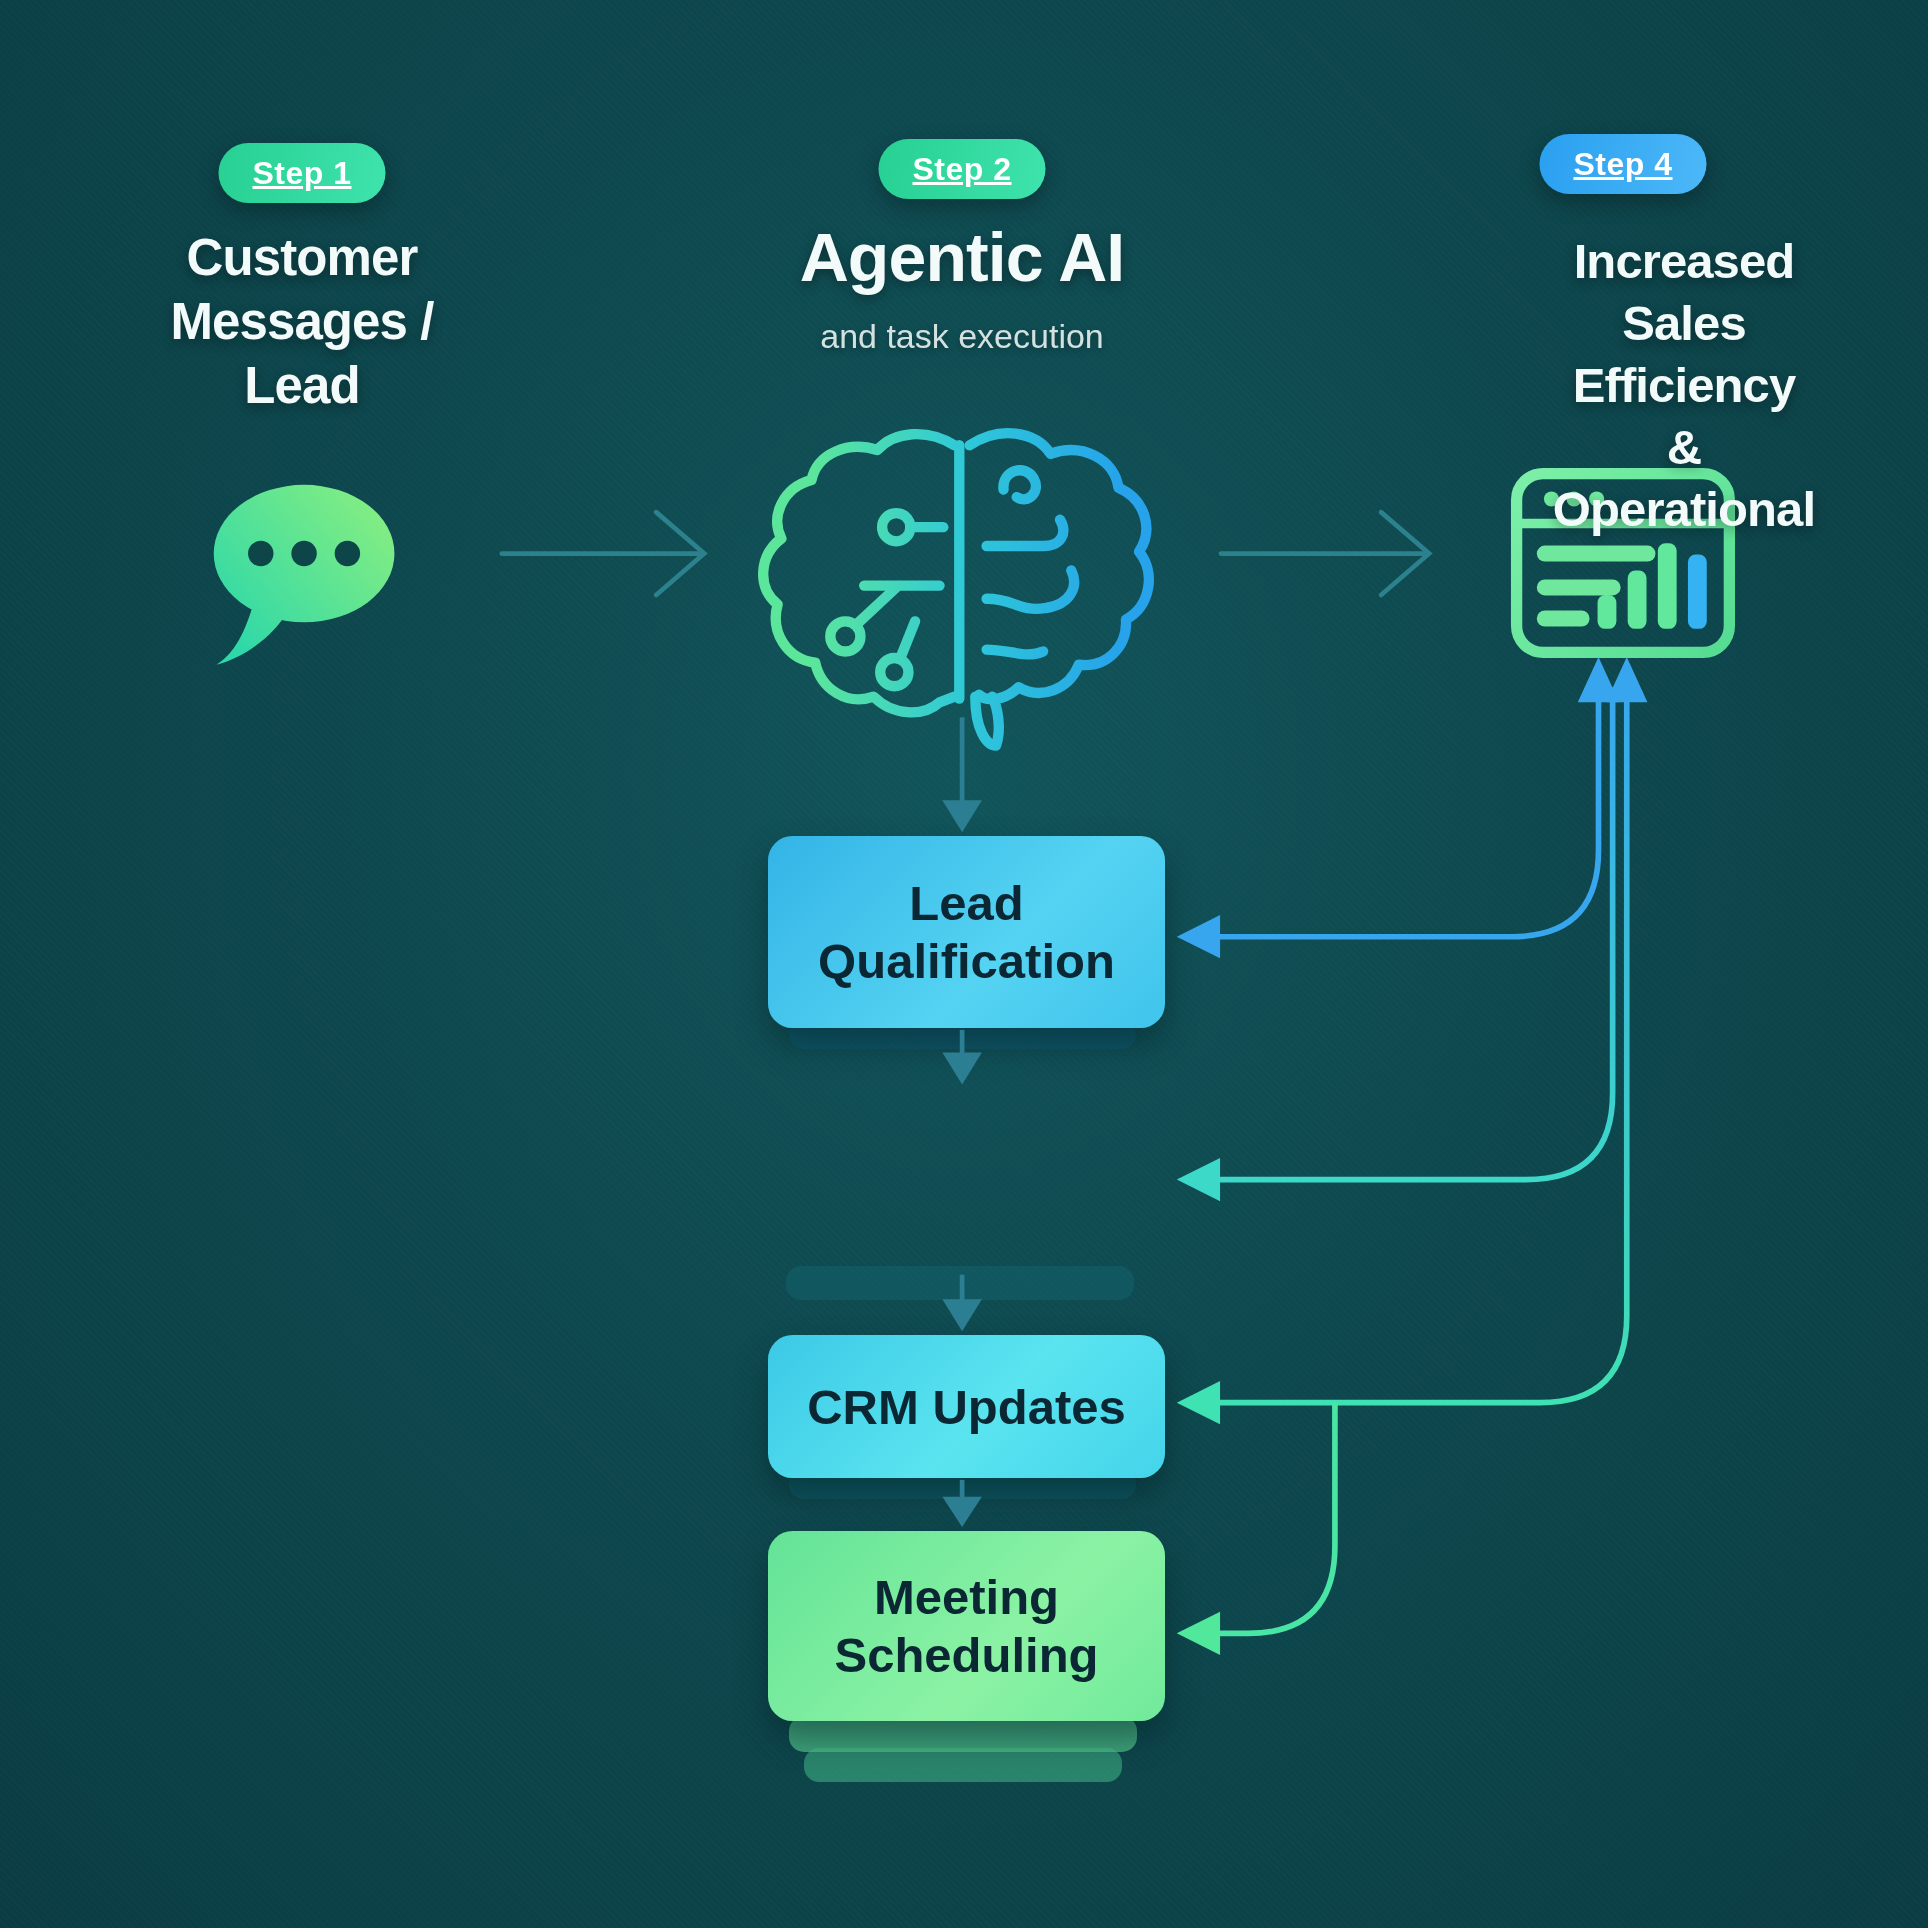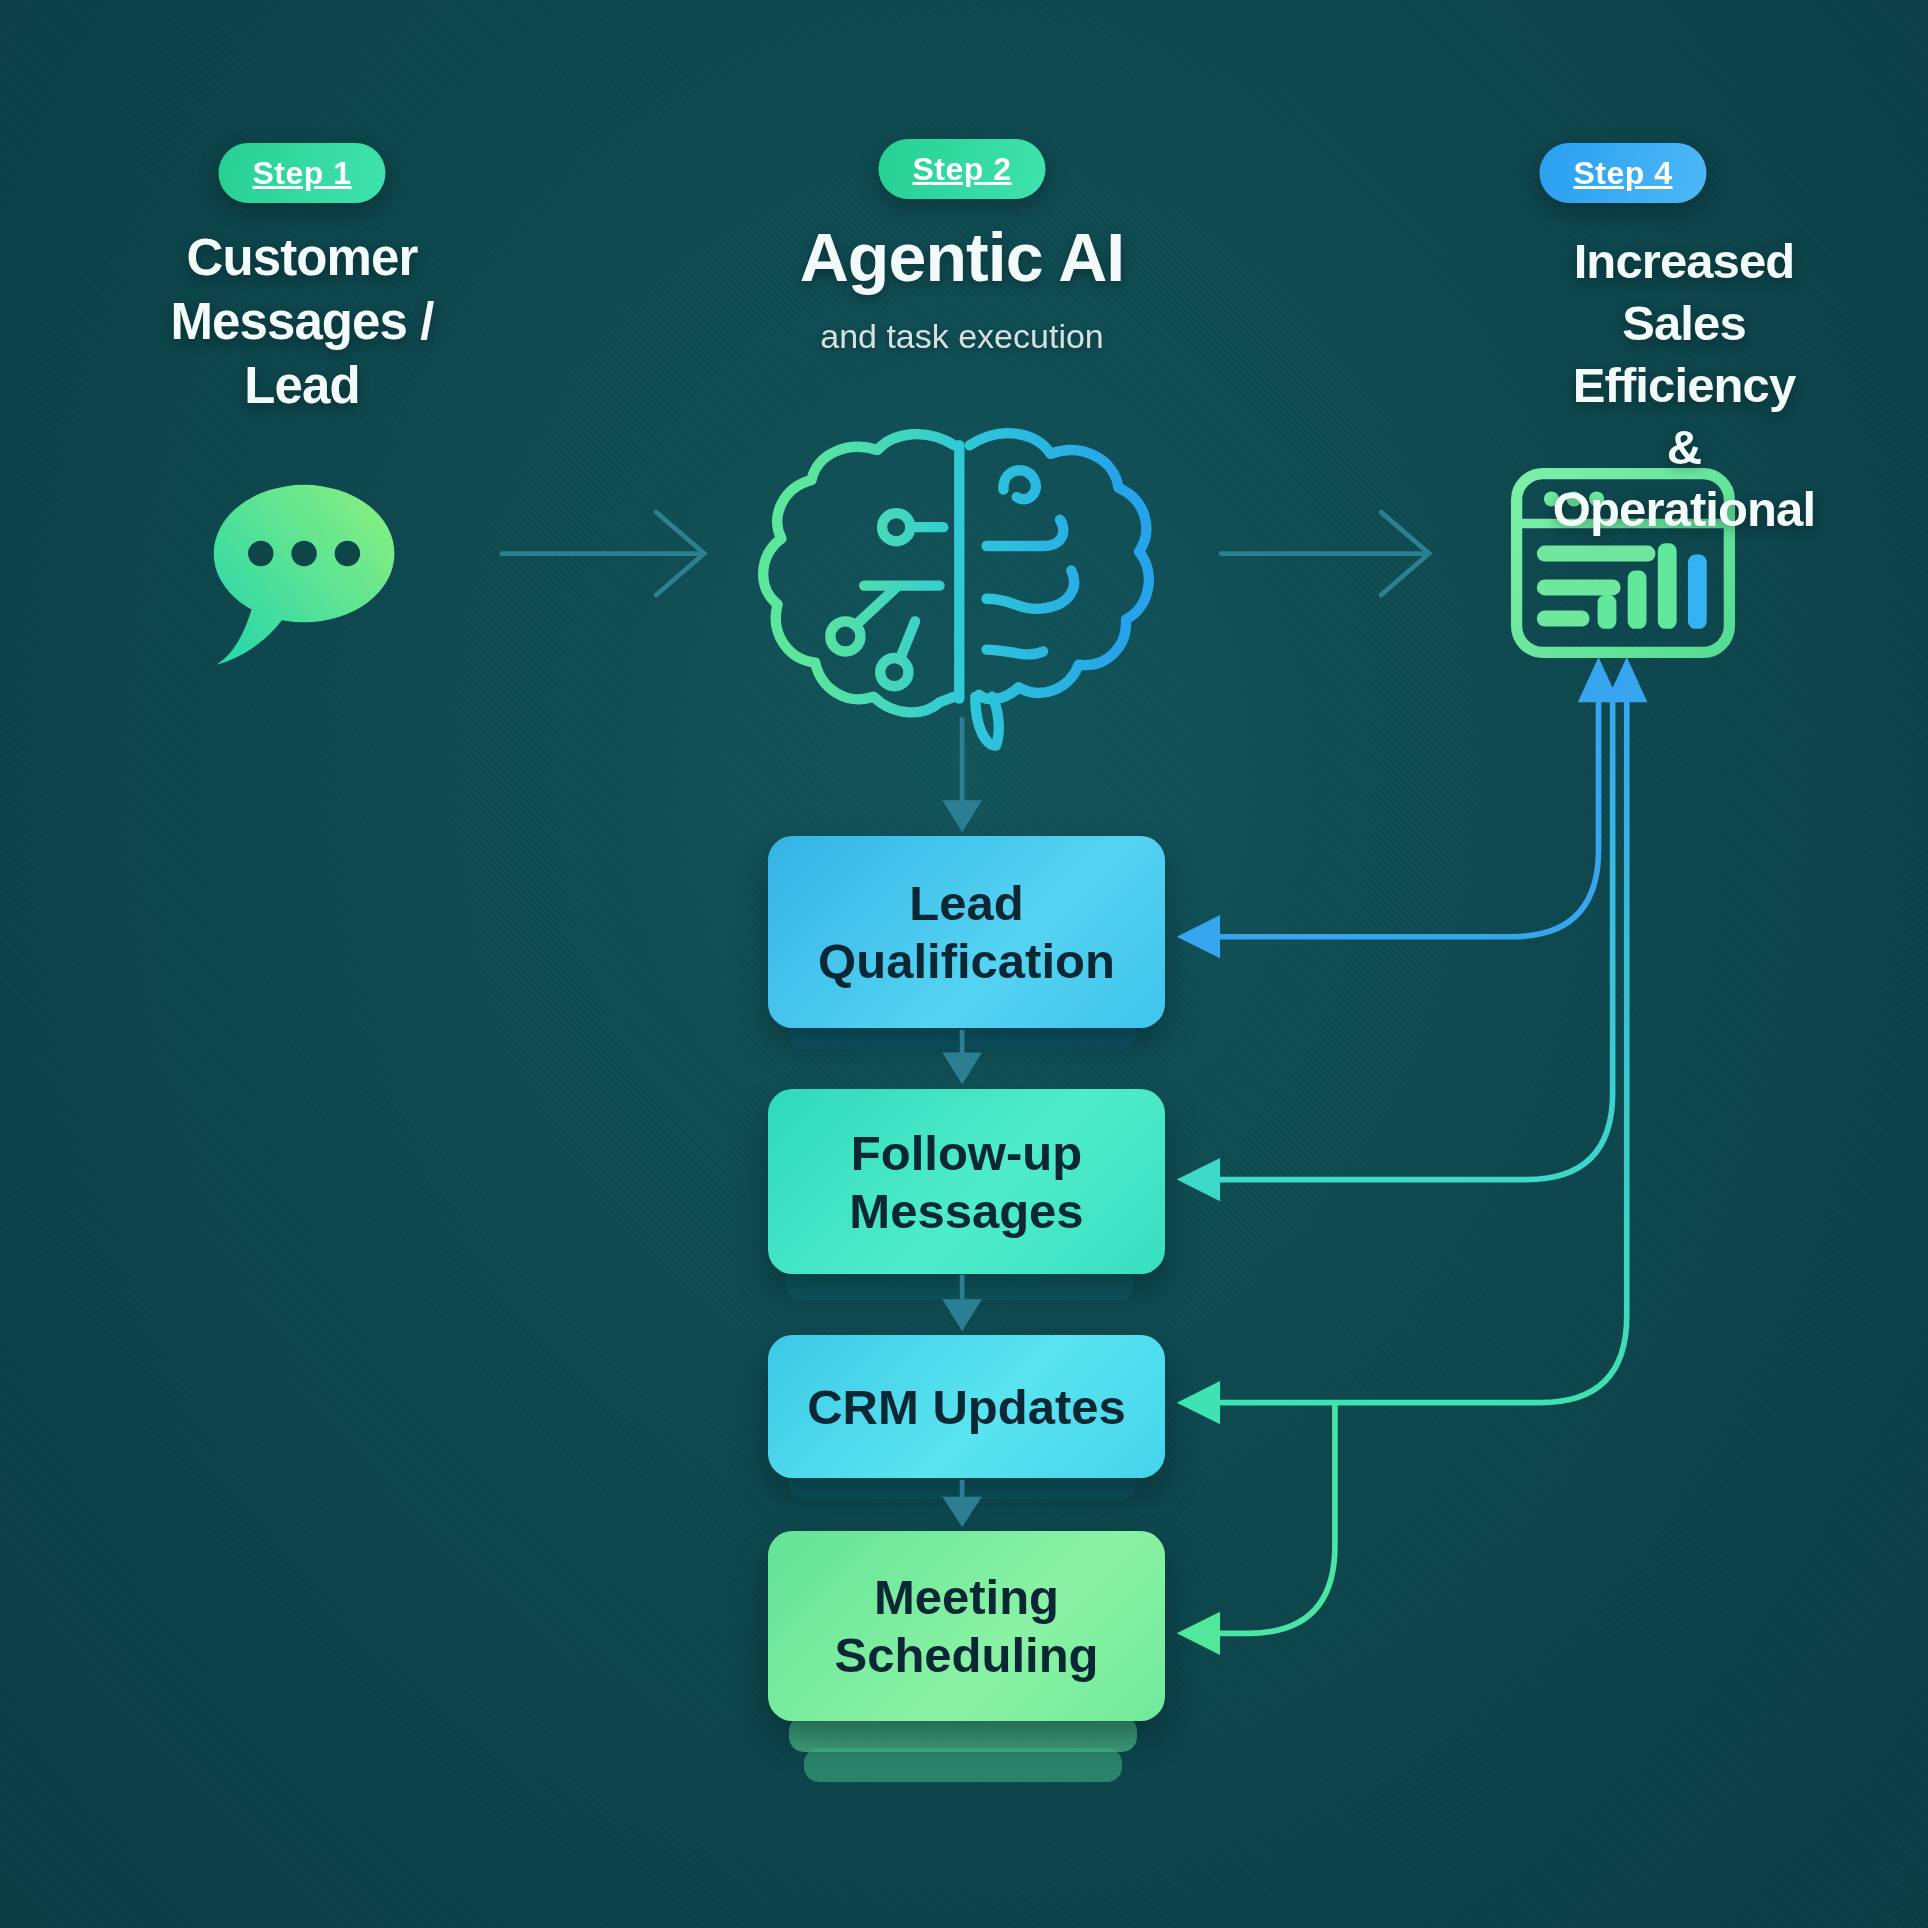--- a/index.html
+++ b/index.html
@@ -191,41 +191,37 @@
     <span>Messages /</span>
     <span>Lead</span>
   </div>
 
   <div class="badge badge-green" style="left:962px;top:139px;">Step 2</div>
   <div class="heading h-step2" style="left:962px;top:224px;">Agentic AI</div>
   <div class="subtitle" style="left:962px;top:313px;">
     <span>and task execution</span>
   </div>
 
-  <div class="badge badge-blue" style="left:1623px;top:143px;">Step 4</div>
+  <div class="badge badge-blue" style="left:1623px;top:134px;">Step 4</div>
   <div class="heading h-step4" style="left:1684px;top:230px;">
     <span>Increased Sales</span>
     <span>Efficiency</span>
     <span>&amp; Operational</span>
   </div>
 
   <div class="shadow-strip strip-lead"></div>
   <div class="shadow-strip strip-follow"></div>
   <div class="shadow-strip strip-crm"></div>
   <div class="shadow-strip strip-meet1"></div>
   <div class="shadow-strip strip-meet2"></div>
 
   <div class="task-box box-lead">
     <span>Lead</span>
     <span>Qualification</span>
   </div>
-  <div class="task-box box-follow">
-    <span>Follow-up</span>
-    <span>Messages</span>
-  </div>
   <div class="task-box box-meet">
     <span>Meeting</span>
     <span>Scheduling</span>
   </div>
   <div class="task-box box-crm">
     <span>CRM Updates</span>
   </div>
 
 </div>
 

